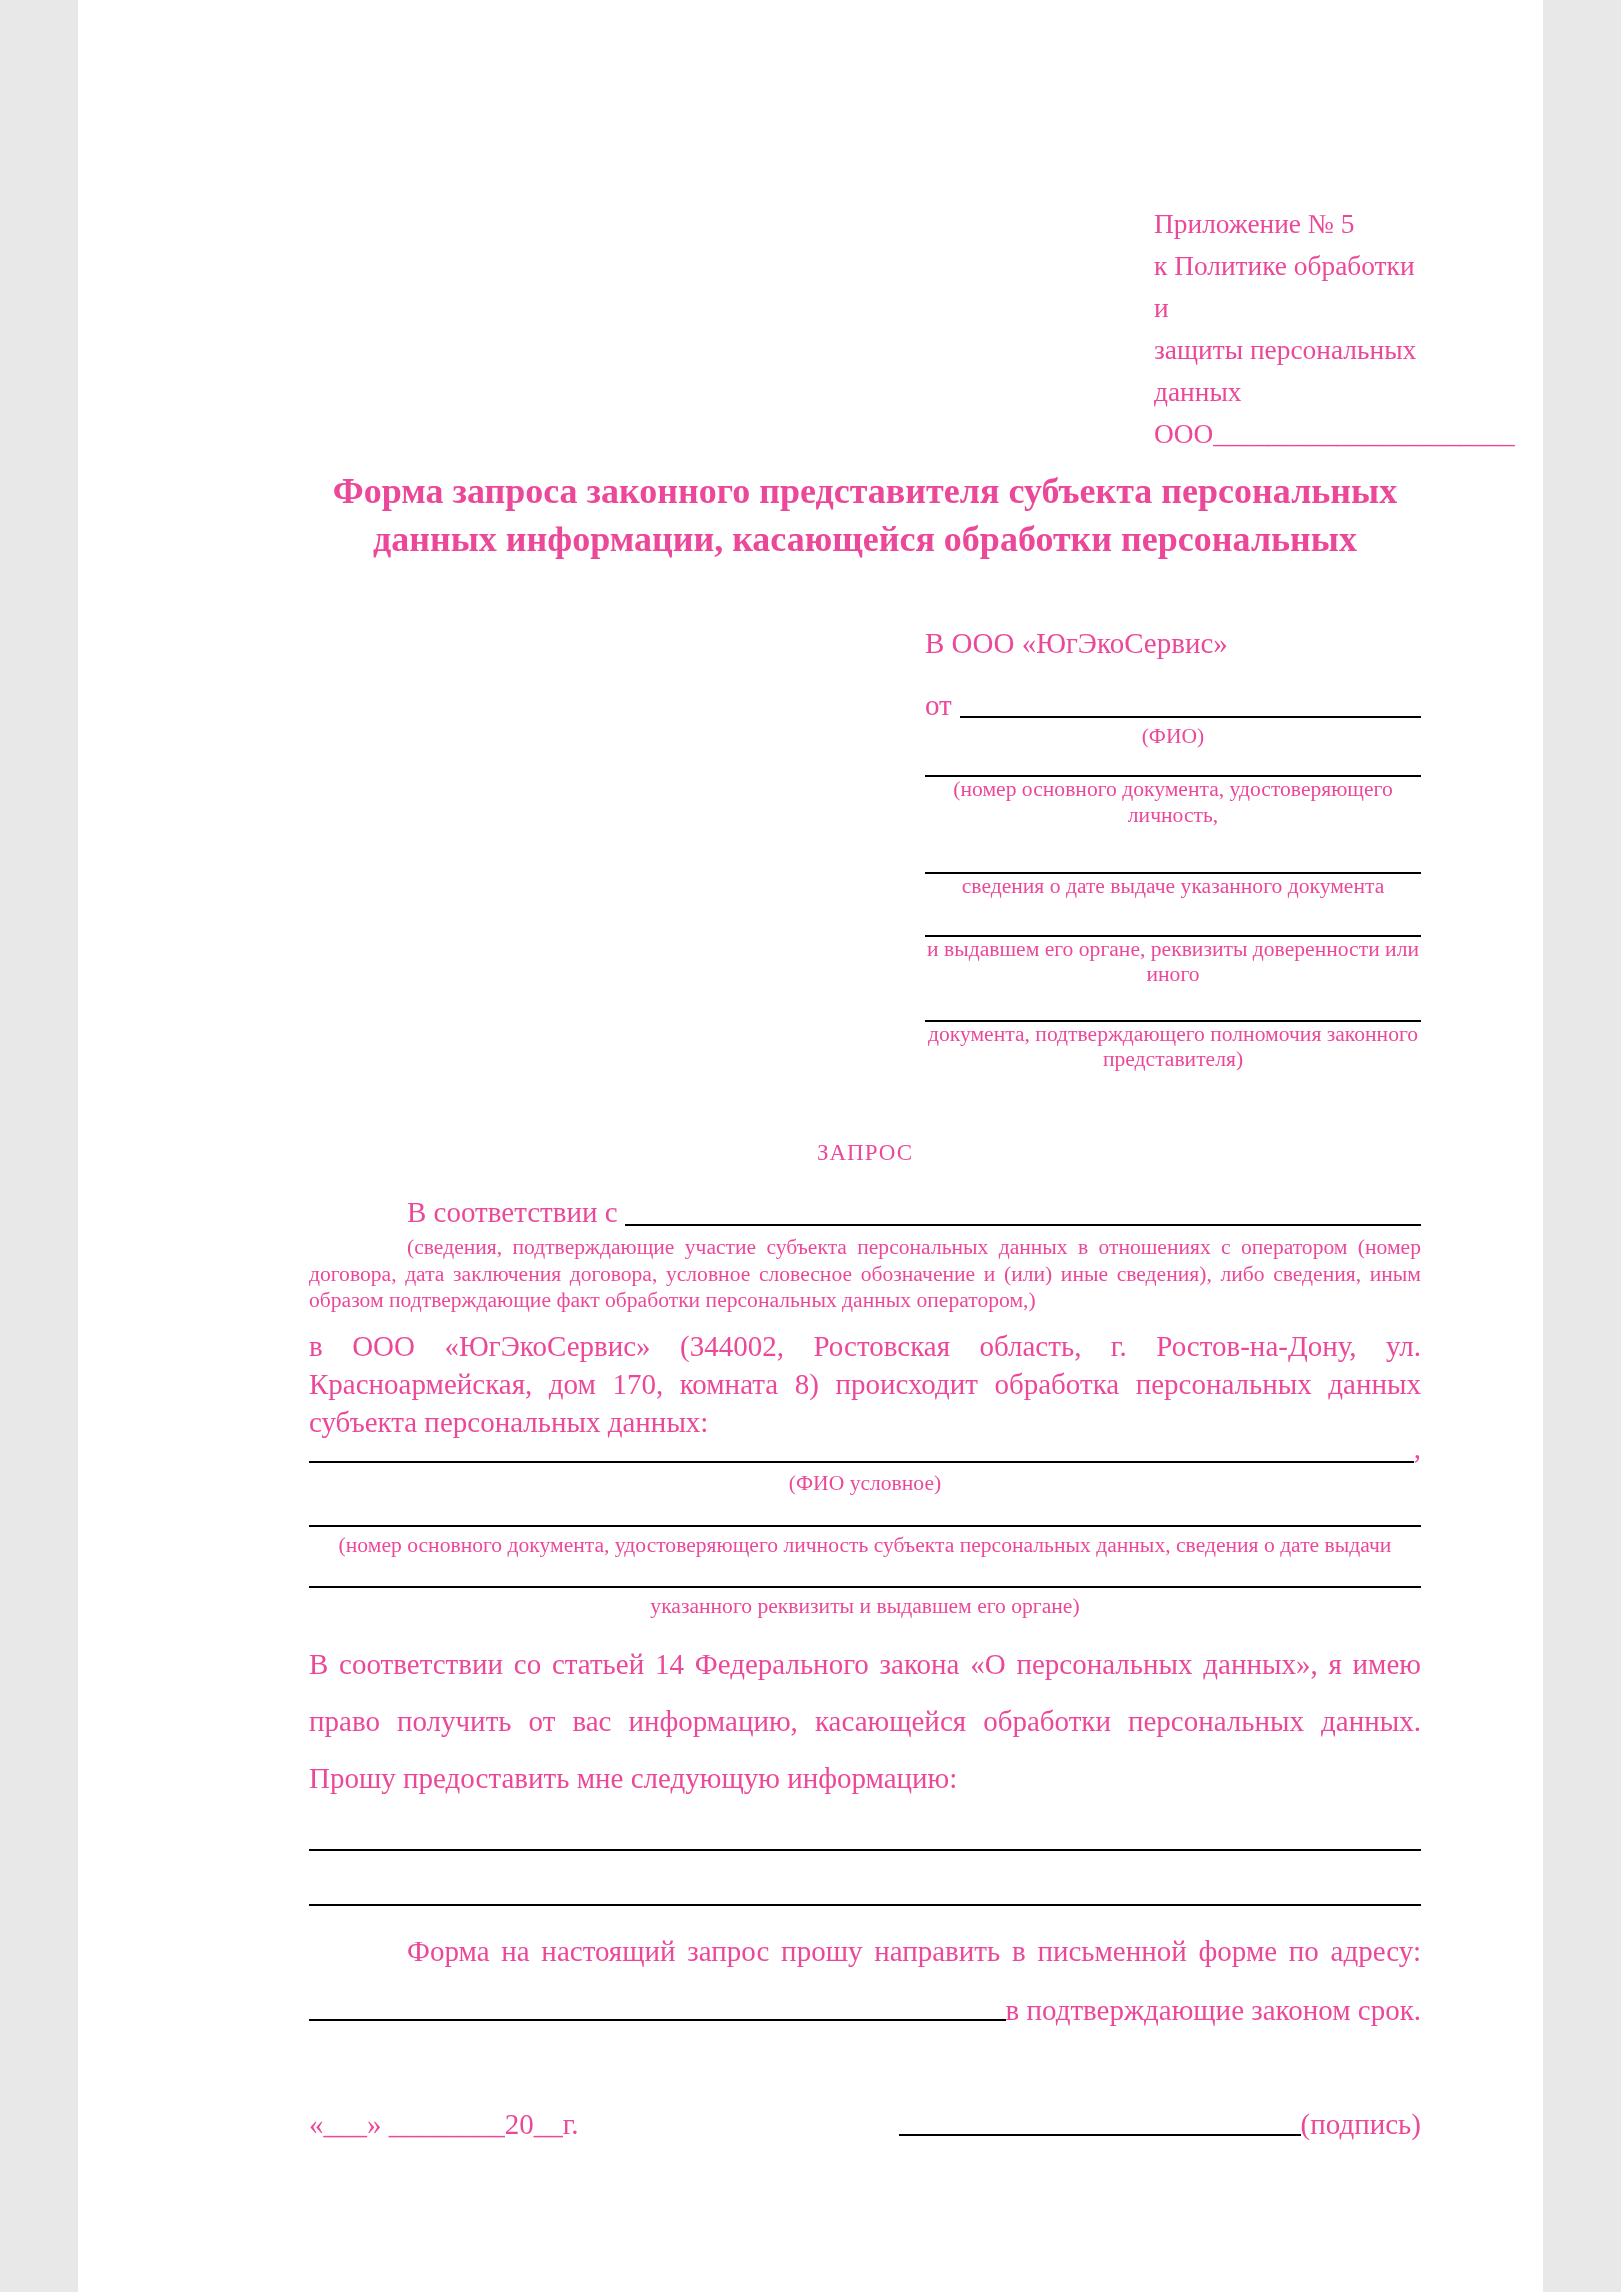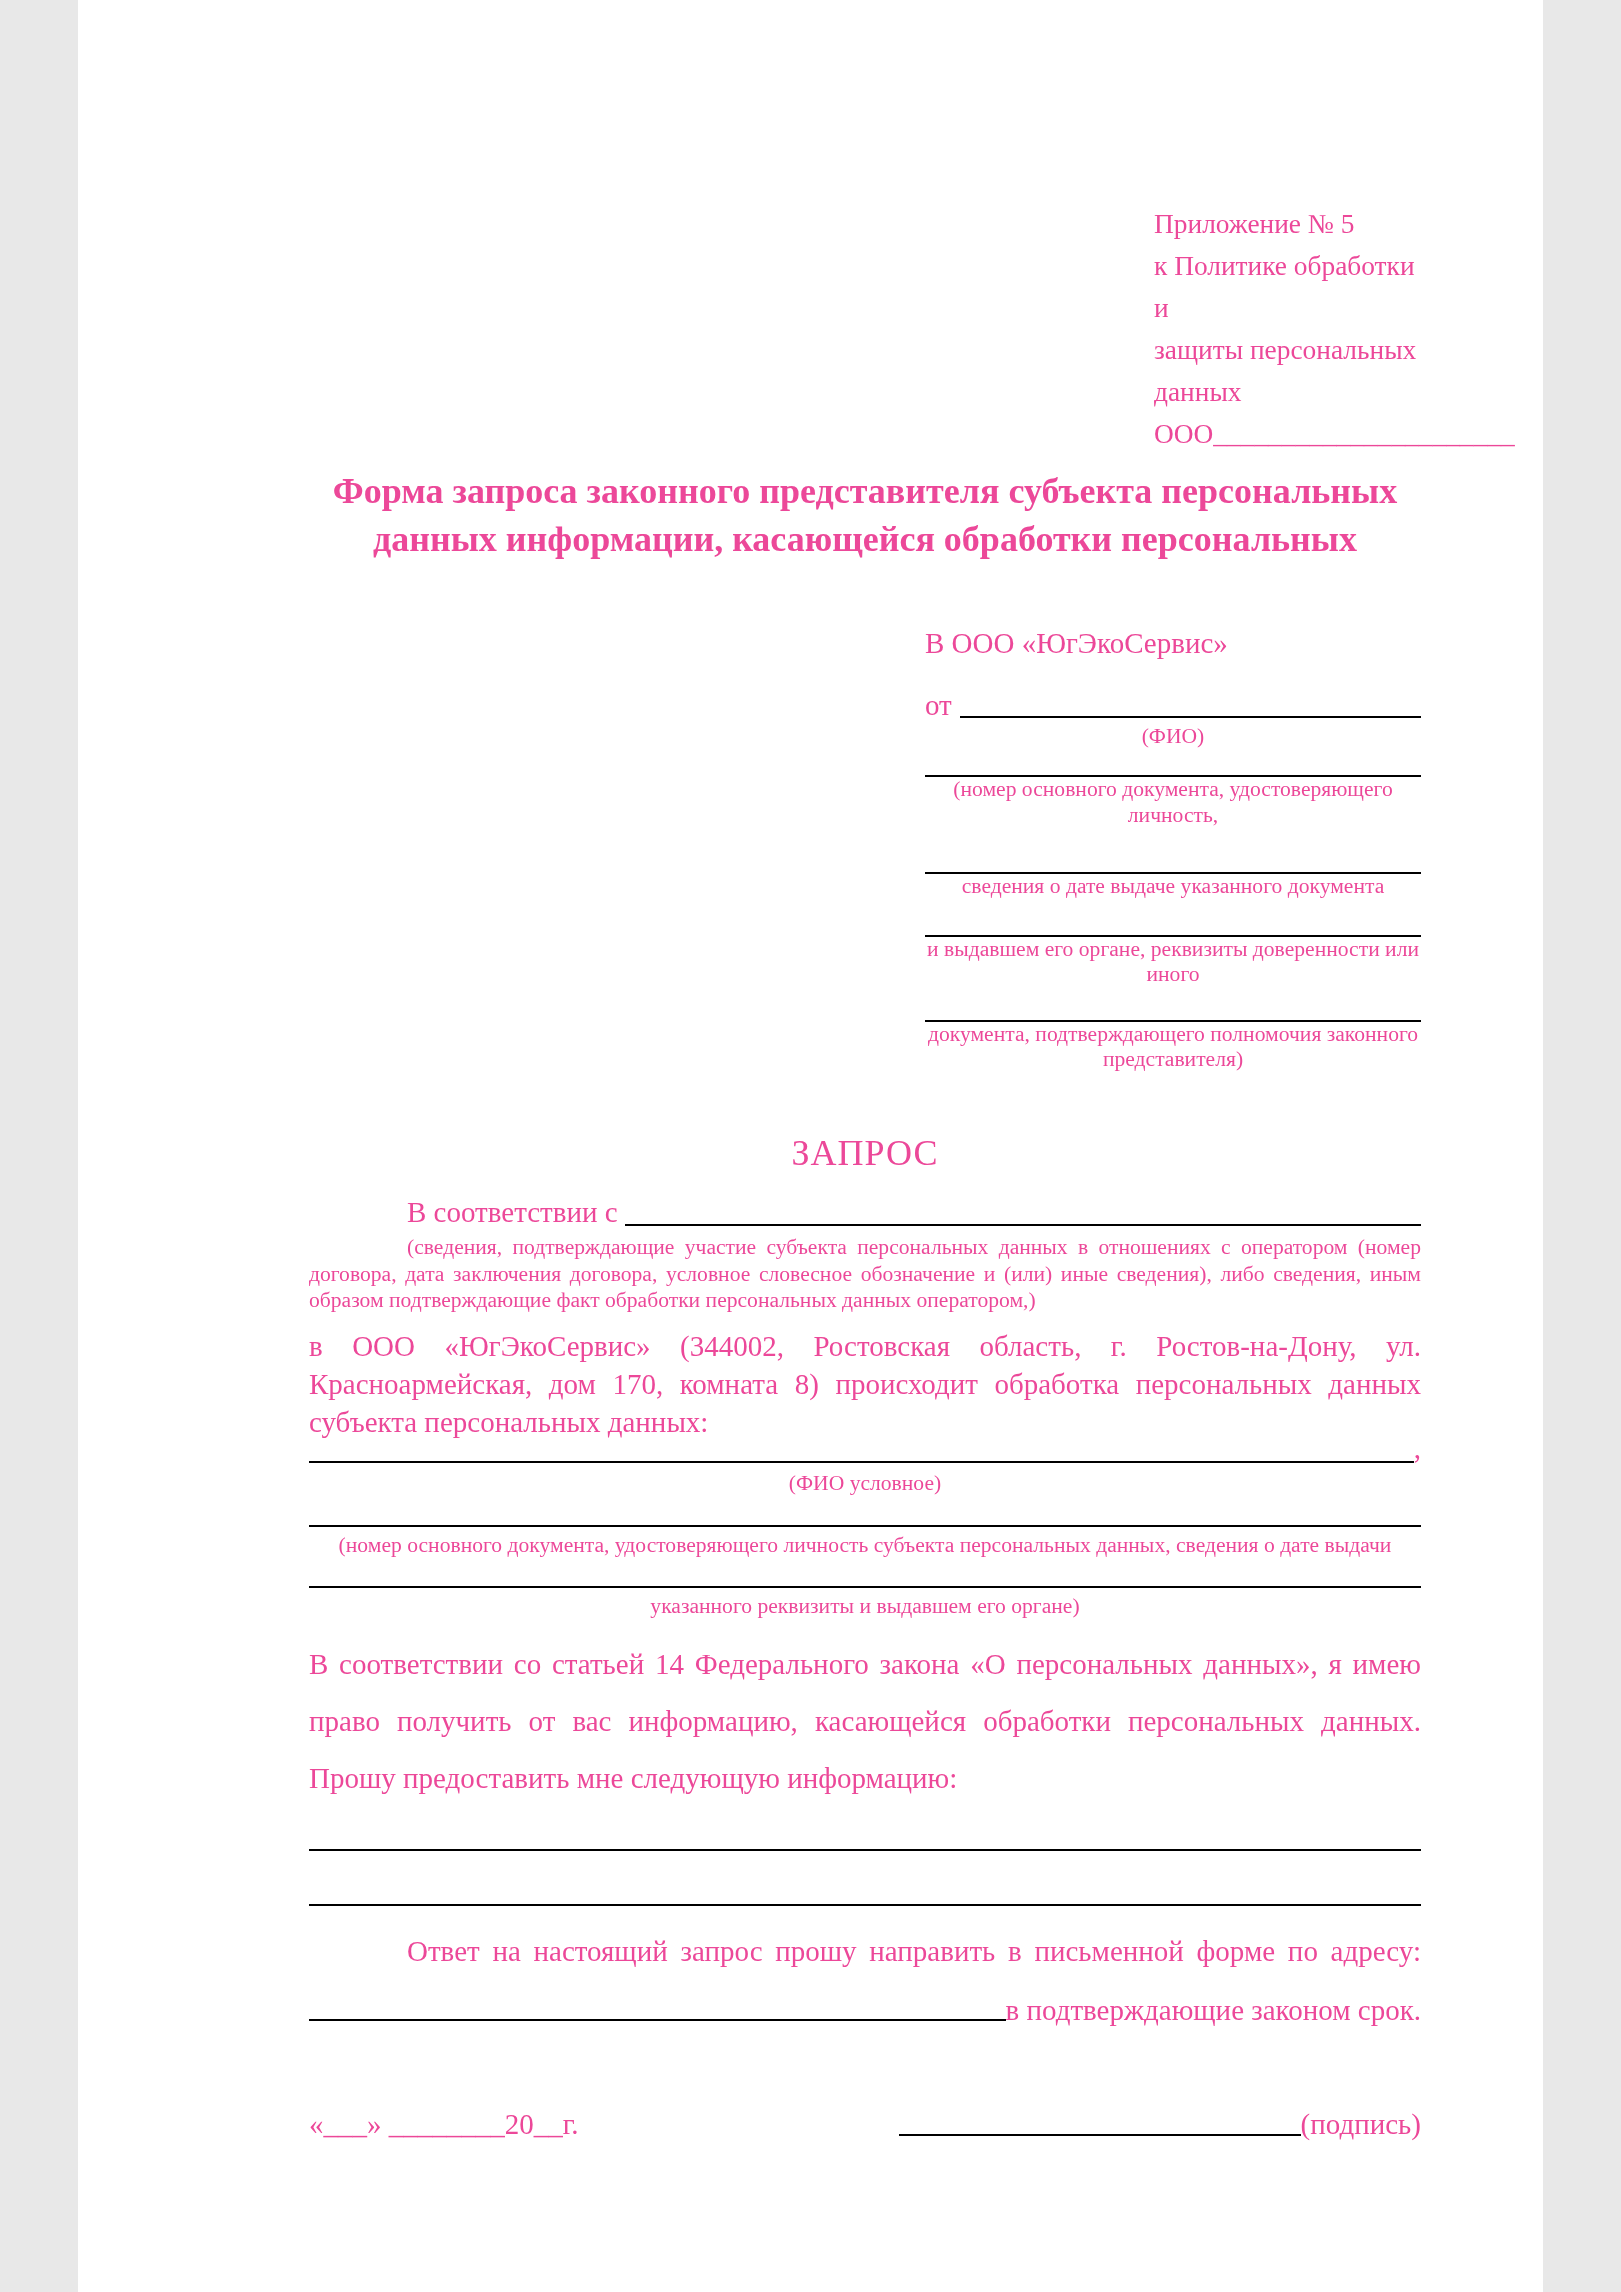--- a/index.html
+++ b/index.html
@@ -17,21 +17,21 @@
   
   .title { margin-top:11.8px; font-weight:bold; font-size:36px; line-height:48px; text-align:center; }
   
   .addr { margin-left:616px; margin-top:61px; font-size:29px; line-height:38px; }
   .addr-from-row { margin-top:24.5px; display:flex; }
   .uline { flex:1; border-bottom:2.9px solid #000; margin-left:7.8px; margin-bottom:5.9px; }
   .cap { font-size:21.6px; line-height:25.5px; text-align:center; }
   .fline { border-bottom:2.9px solid #000; }
   .f1 { height:25.5px; } .f2 { height:44px; } .f3 { height:35px; } .f4 { height:32px; }
   
-  .zapros { margin-top:61px; text-align:center; font-size:36px; line-height:38px; letter-spacing:1px; }
+  .zapros { margin-top:61px; text-align:center; font-size:23px; line-height:38px; letter-spacing:1px; }
   
   .accord-row { margin-top:21.6px; display:flex; font-size:29px; line-height:38px; padding-left:98px; }
   .note { margin-top:2.9px; font-size:21.6px; line-height:26.5px; text-align:justify; text-indent:98px; }
   .op-para { margin-top:13.7px; font-size:29px; line-height:38px; text-align:justify; }
   
   .srow { display:flex; align-items:flex-end; height:21.6px; font-size:29px; line-height:29px; }
   .srow .fill { flex:1; border-bottom:2.9px solid #000; }
   .sf-cap1 { margin-top:7.8px; } .sf-cap2 { margin-top:5.9px; } .sf-cap3 { margin-top:5.9px; }
   .sf-line2 { height:29px; } .sf-line3 { height:27.4px; }
   .law-para { margin-top:16.7px; font-size:29px; line-height:57px; text-align:justify; }
@@ -98,21 +98,21 @@
   <div class="fline sf-line2"></div>
   <div class="cap sf-cap2">(номер основного документа, удостоверяющего личность субъекта персональных данных, сведения о дате выдачи</div>
   <div class="fline sf-line3"></div>
   <div class="cap sf-cap3">указанного реквизиты и выдавшем его органе)</div>
 
   <div class="law-para">В соответствии со статьей 14 Федерального закона «О персональных данных», я имею право получить от вас информацию, касающейся обработки персональных данных. Прошу предоставить мне следующую информацию:</div>
 
   <div class="blank1"></div>
   <div class="blank2"></div>
 
-  <div class="resp-para">Ответ на настоящий запрос прошу направить в письменной форме по адресу:</div>
+  <div class="resp-para">Форма на настоящий запрос прошу направить в письменной форме по адресу:</div>
   <div class="resp-row">
     <span class="fill"></span>
     <span class="resp-tail">в подтверждающие законом срок.</span>
   </div>
 
   <div class="bottom-row">
     <div>«___» ________20__г.</div>
     <div class="sig-group">
       <span class="sig-line"></span>
       <span>(подпись)</span>

